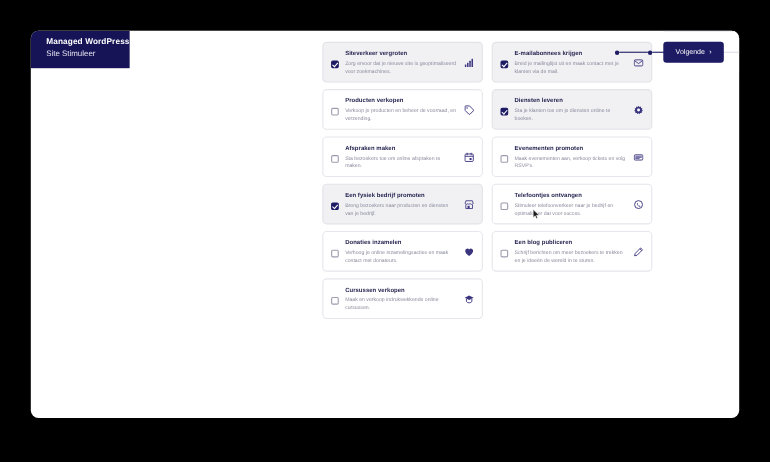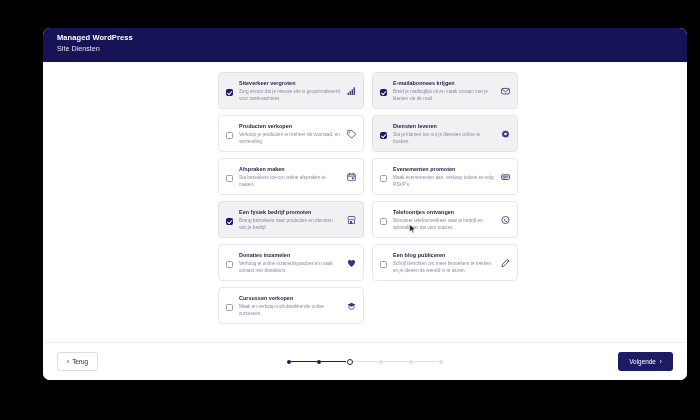--- a/index.html
+++ b/index.html
@@ -4,27 +4,27 @@
 <style>
   * { box-sizing: border-box; margin: 0; padding: 0; }
   html, body {
     width: 700px; height: 420px;
     background: #000000;
     font-family: "Liberation Sans", sans-serif;
     overflow: hidden;
   }
   #app-window {
     position: absolute;
-    left: 43px; top: 28px;
+    left: 28px; top: 28px;
     width: 644px; height: 352px;
     background: #ffffff;
     border-radius: 7px;
     overflow: hidden;
     display: flex;
-    flex-direction: column;
+    flex-direction: row;
   }
   
   #app-header {
     height: 34px;
     background: #161456;
     flex: 0 0 auto;
     padding: 5px 0 0 14px;
     color: #ffffff;
   }
   .hdr-title {
@@ -185,21 +185,21 @@
   .step-line { width: 26px; height: 1px; background: #dedee5; }
   .step-line.done { background: #1d1b63; }
 </style>
 </head>
 <body>
 
 <div id="app-window">
 
   <div id="app-header">
     <div class="hdr-title">Managed WordPress</div>
-    <div class="hdr-sub">Site Diensten</div>
+    <div class="hdr-sub">Site Stimuleer</div>
   </div>
 
   <div id="app-body">
 
     <div id="goal-grid">
       <div class="goal-col" id="col-left">
           <div class="goal-card selected">
             <span class="cb"></span>
             <div class="goal-text">
               <div class="goal-title">Siteverkeer vergroten</div>

